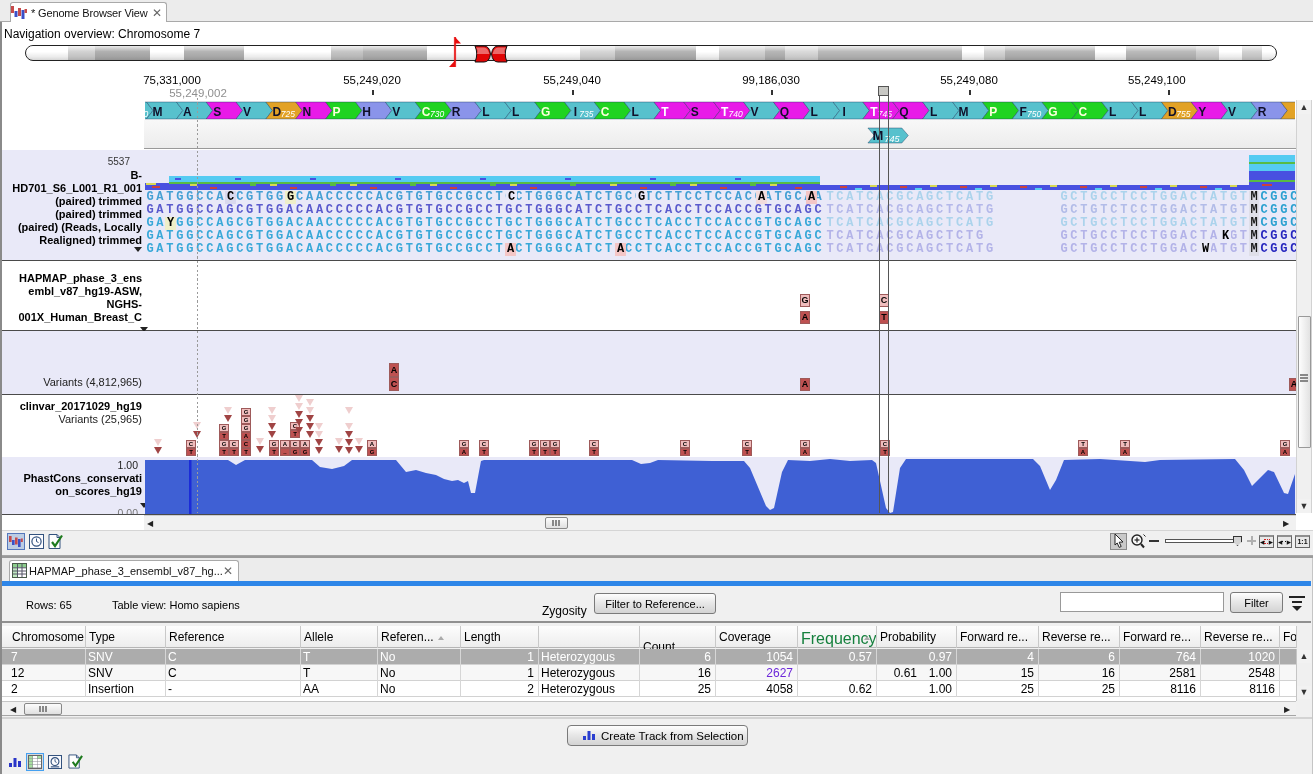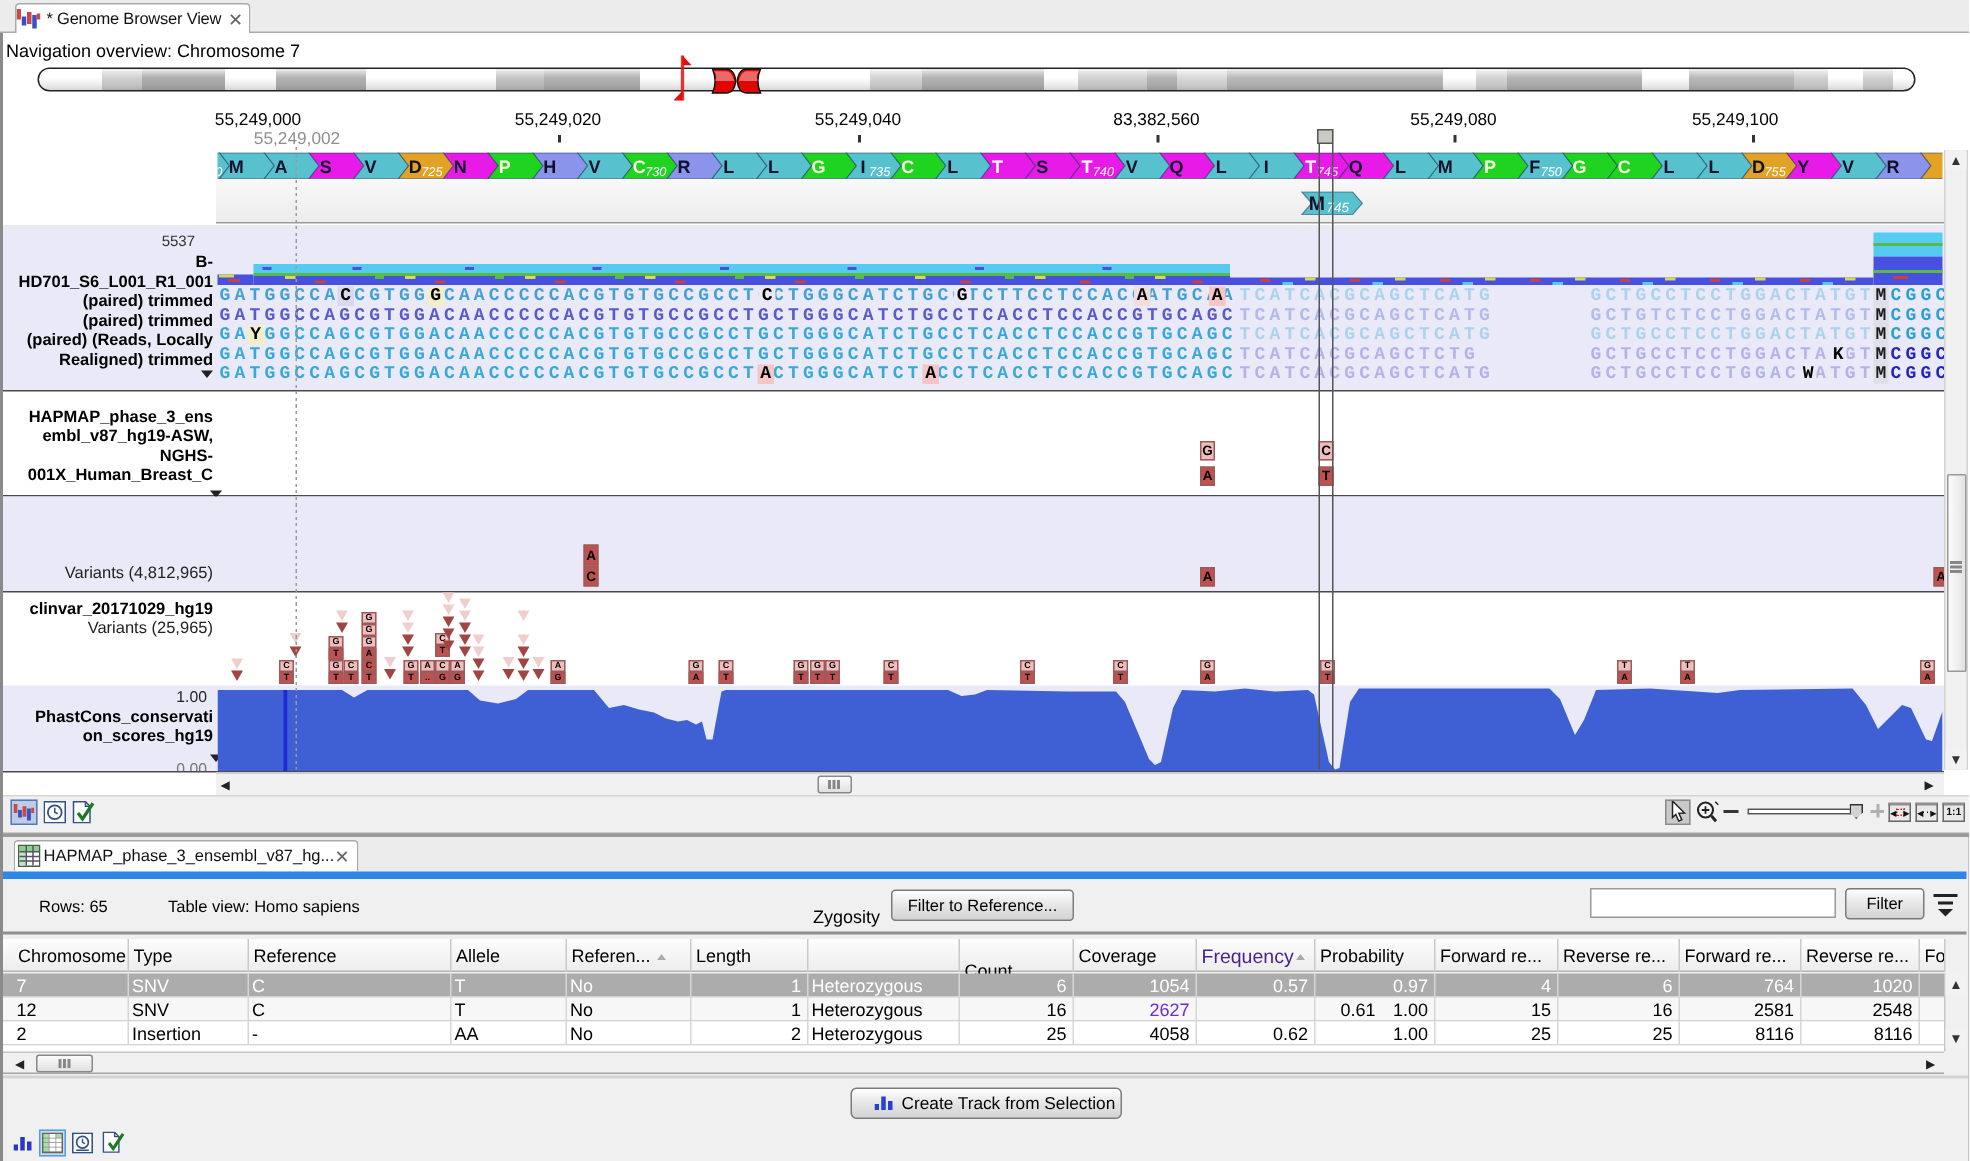--- a/index.html
+++ b/index.html
@@ -36,24 +36,24 @@
 <svg class="a" style="left:474px;top:44.5px;" width="34" height="18" viewBox="0 0 34 18">
 <path d="M1,1 L10,1 Q15.5,1 16.5,9 Q15.5,17 10,17 L1,17 Q4.5,9 1,1 Z" fill="#E00505" stroke="#111" stroke-width="1"></path>
 <path d="M33,1 L24,1 Q18.5,1 17.5,9 Q18.5,17 24,17 L33,17 Q29.5,9 33,1 Z" fill="#E00505" stroke="#111" stroke-width="1"></path>
 <path d="M2,2.5 L10,2.5 Q14,2.5 15.4,9 L2.8,9 Q4.5,5.5 2,2.5 Z M32,2.5 L24,2.5 Q20,2.5 18.6,9 L31.2,9 Q29.5,5.5 32,2.5 Z" fill="rgba(255,255,255,.4)"></path>
 </svg>
 <svg class="a" style="left:448px;top:36px;" width="14" height="32" viewBox="0 0 14 32">
 <line x1="7" y1="1" x2="7" y2="31" stroke="#E81010" stroke-width="2.2" opacity="0.85"></line>
 <path d="M7,1 L13,7.5 L7,7.5 Z" fill="#E80D0D"></path>
 <path d="M7,24.5 L7,31 L1,31 Z" fill="#E80D0D"></path>
 </svg>
-<div class="a" style="left:132px;top:74px;width:80px;text-align:center;font-size:11.5px;color:#000;">55,249,000</div>
+<div class="a" style="left:132px;top:74px;width:80px;text-align:center;font-size:11.5px;color:#000;">75,331,000</div>
 <div class="a" style="left:332px;top:74px;width:80px;text-align:center;font-size:11.5px;color:#000;">55,249,020</div>
 <div class="a" style="left:532px;top:74px;width:80px;text-align:center;font-size:11.5px;color:#000;">55,249,040</div>
-<div class="a" style="left:731px;top:74px;width:80px;text-align:center;font-size:11.5px;color:#000;">83,382,560</div>
+<div class="a" style="left:731px;top:74px;width:80px;text-align:center;font-size:11.5px;color:#000;">99,186,030</div>
 <div class="a" style="left:929px;top:74px;width:80px;text-align:center;font-size:11.5px;color:#000;">55,249,080</div>
 <div class="a" style="left:1128px;top:74px;width:80px;font-size:11.5px;color:#000;">55,249,100</div>
 <div class="a" style="left:158px;top:87px;width:80px;text-align:center;font-size:11.5px;color:#8F8F8F;">55,249,002</div>
 <div class="a" style="left:372px;top:90px;width:2px;height:5px;background:#333;"></div>
 <div class="a" style="left:572px;top:90px;width:2px;height:5px;background:#333;"></div>
 <div class="a" style="left:771px;top:90px;width:2px;height:5px;background:#333;"></div>
 <div class="a" style="left:969px;top:90px;width:2px;height:5px;background:#333;"></div>
 <div class="a" style="left:1168px;top:90px;width:2px;height:5px;background:#333;"></div>
 <div class="a" style="left:144px;top:119.5px;width:1152px;height:28px;background:linear-gradient(#F8F8F8,#ECECEC);"></div>
 <svg class="a" style="left:145px;top:96px;" width="1150" height="52" viewBox="0 0 1150 52">
@@ -471,21 +471,21 @@
 <div class="a" style="left:381px;top:630px;font-size:12px;color:#000;white-space:nowrap;">Referen...</div>
 <div class="hdrsep" style="left:460px;"></div>
 <div class="a" style="left:464px;top:630px;font-size:12px;color:#000;white-space:nowrap;">Length</div>
 <div class="hdrsep" style="left:538px;"></div>
 <div class="a" style="left:542px;top:604px;font-size:12px;color:#000;white-space:nowrap;">Zygosity</div>
 <div class="hdrsep" style="left:639px;"></div>
 <div class="a" style="left:643px;top:640px;font-size:12px;color:#000;white-space:nowrap;">Count</div>
 <div class="hdrsep" style="left:715px;"></div>
 <div class="a" style="left:719px;top:630px;font-size:12px;color:#000;white-space:nowrap;">Coverage</div>
 <div class="hdrsep" style="left:797px;"></div>
-<div class="a" style="left:801px;top:630px;font-size:13px;color:#4c1d95;white-space:nowrap;">Frequency</div>
+<div class="a" style="left:801px;top:630px;font-size:16px;color:#15803d;white-space:nowrap;">Frequency</div>
 <div class="hdrsep" style="left:876px;"></div>
 <div class="a" style="left:880px;top:630px;font-size:12px;color:#000;white-space:nowrap;">Probability</div>
 <div class="hdrsep" style="left:956px;"></div>
 <div class="a" style="left:960px;top:630px;font-size:12px;color:#000;white-space:nowrap;">Forward re...</div>
 <div class="hdrsep" style="left:1038px;"></div>
 <div class="a" style="left:1042px;top:630px;font-size:12px;color:#000;white-space:nowrap;">Reverse re...</div>
 <div class="hdrsep" style="left:1119px;"></div>
 <div class="a" style="left:1123px;top:630px;font-size:12px;color:#000;white-space:nowrap;">Forward re...</div>
 <div class="hdrsep" style="left:1200px;"></div>
 <div class="a" style="left:1204px;top:630px;font-size:12px;color:#000;white-space:nowrap;">Reverse re...</div>

